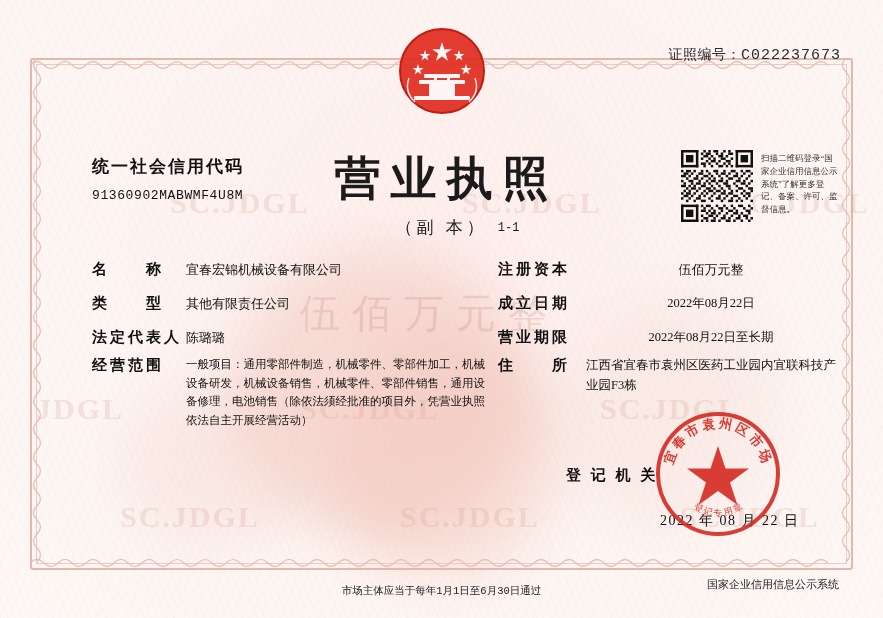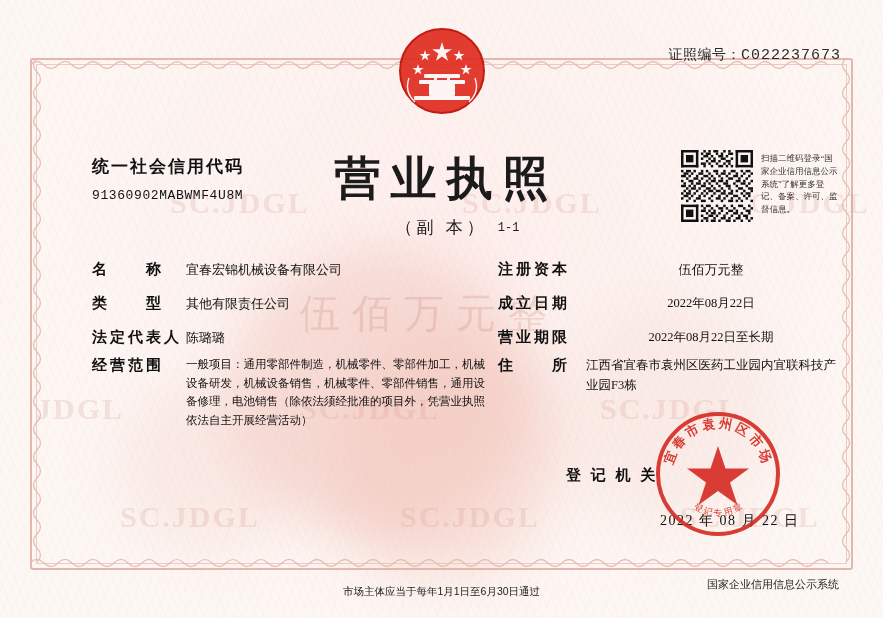--- a/index.html
+++ b/index.html
@@ -261,21 +261,21 @@
     bottom: 26px;
     font-family: "Liberation Serif", serif;
     font-size: 11px;
     color: #222;
   }
   .footer-center {
     position: absolute;
     left: 0; right: 0;
     bottom: 18px;
     text-align: center;
-    font-family: Liberation Sans, sans-serif;
+    font-family: Liberation Mono, monospace;
     font-size: 10.5px;
     line-height: 1.5;
     color: #222;
   }
   .footer-right {
     position: absolute;
     right: 44px;
     bottom: 26px;
     font-family: "Liberation Serif", serif;
     font-size: 11px;

